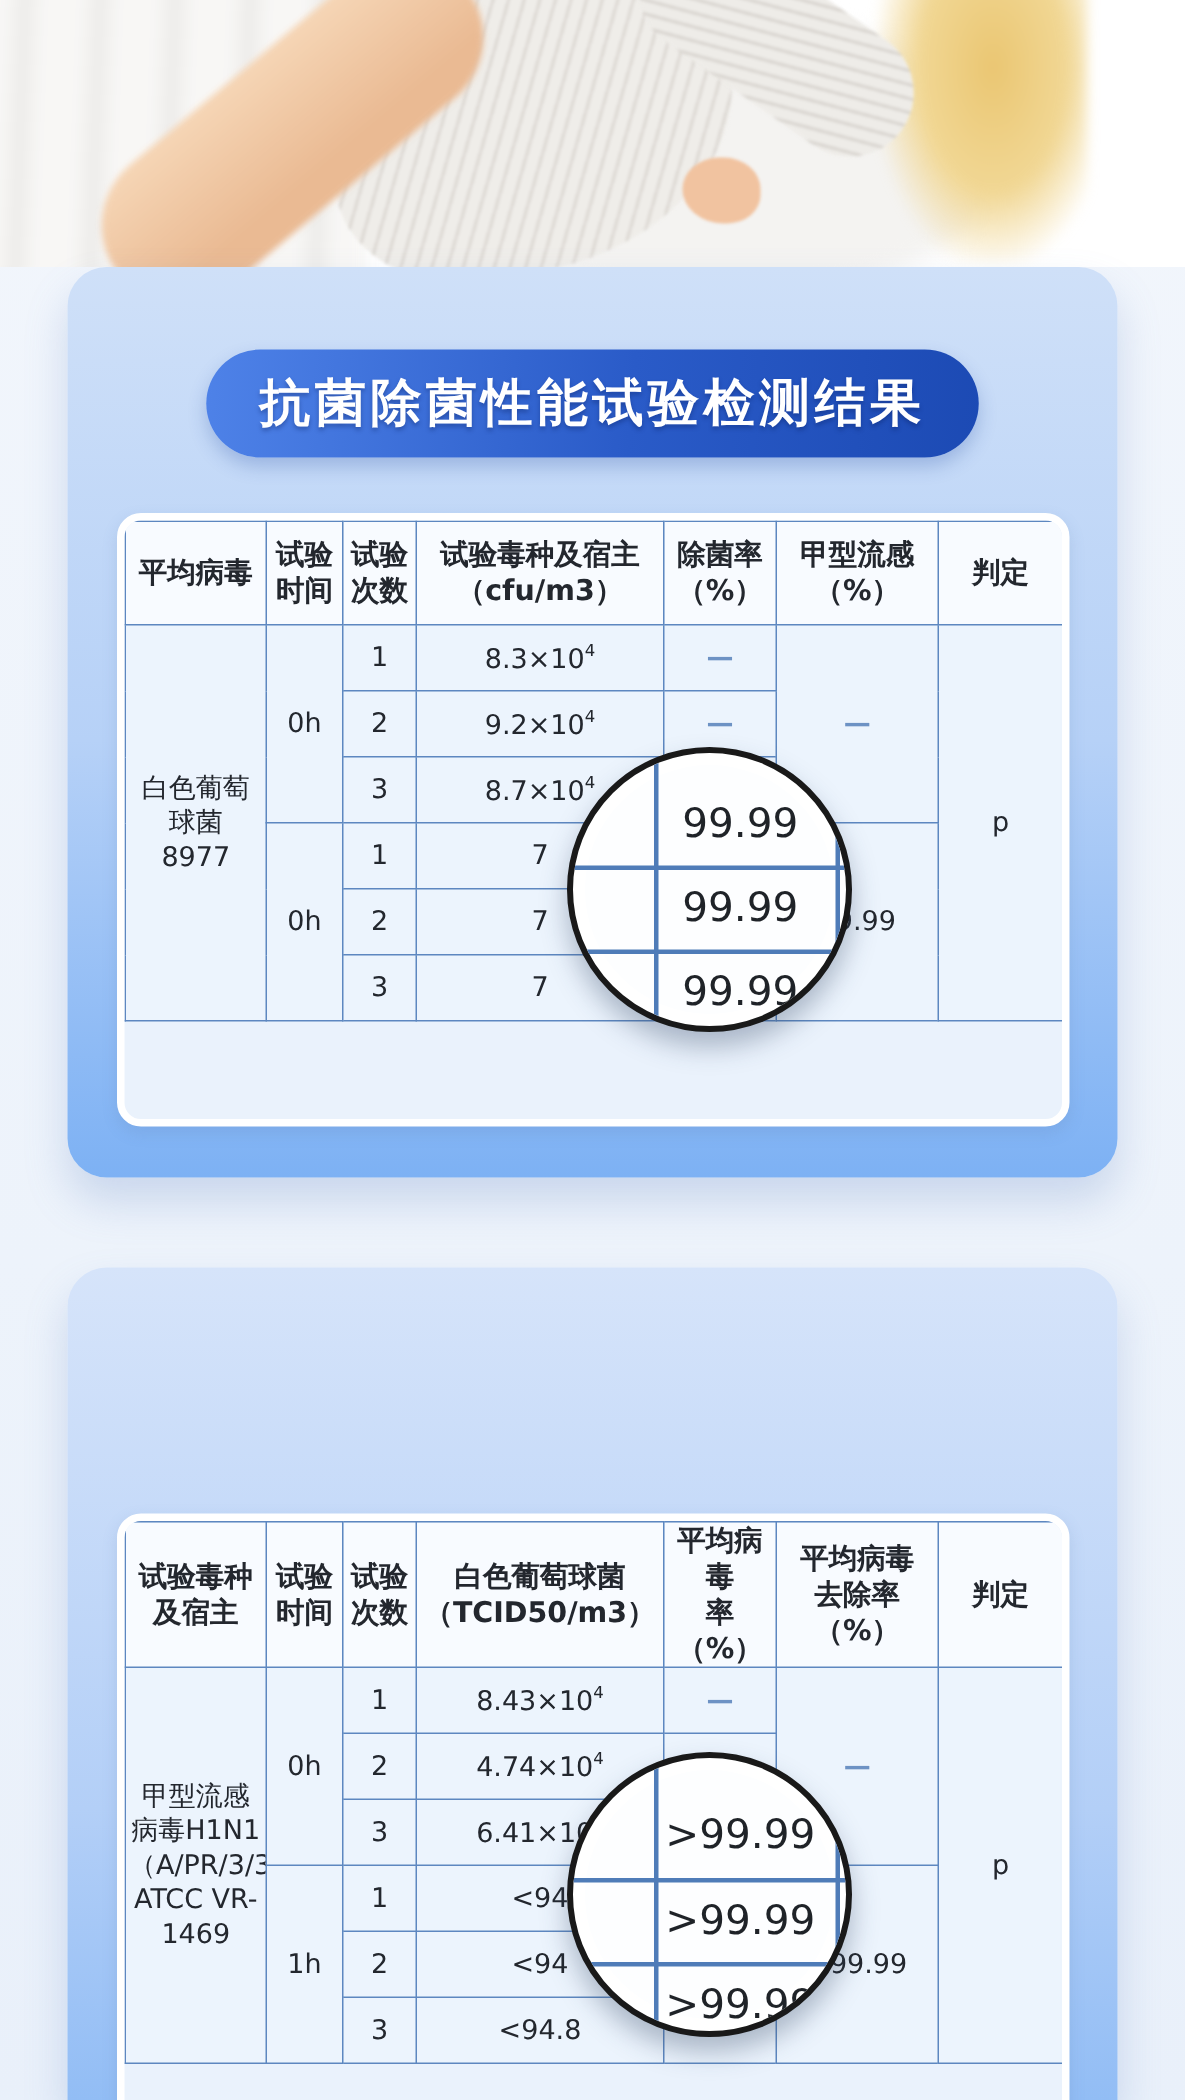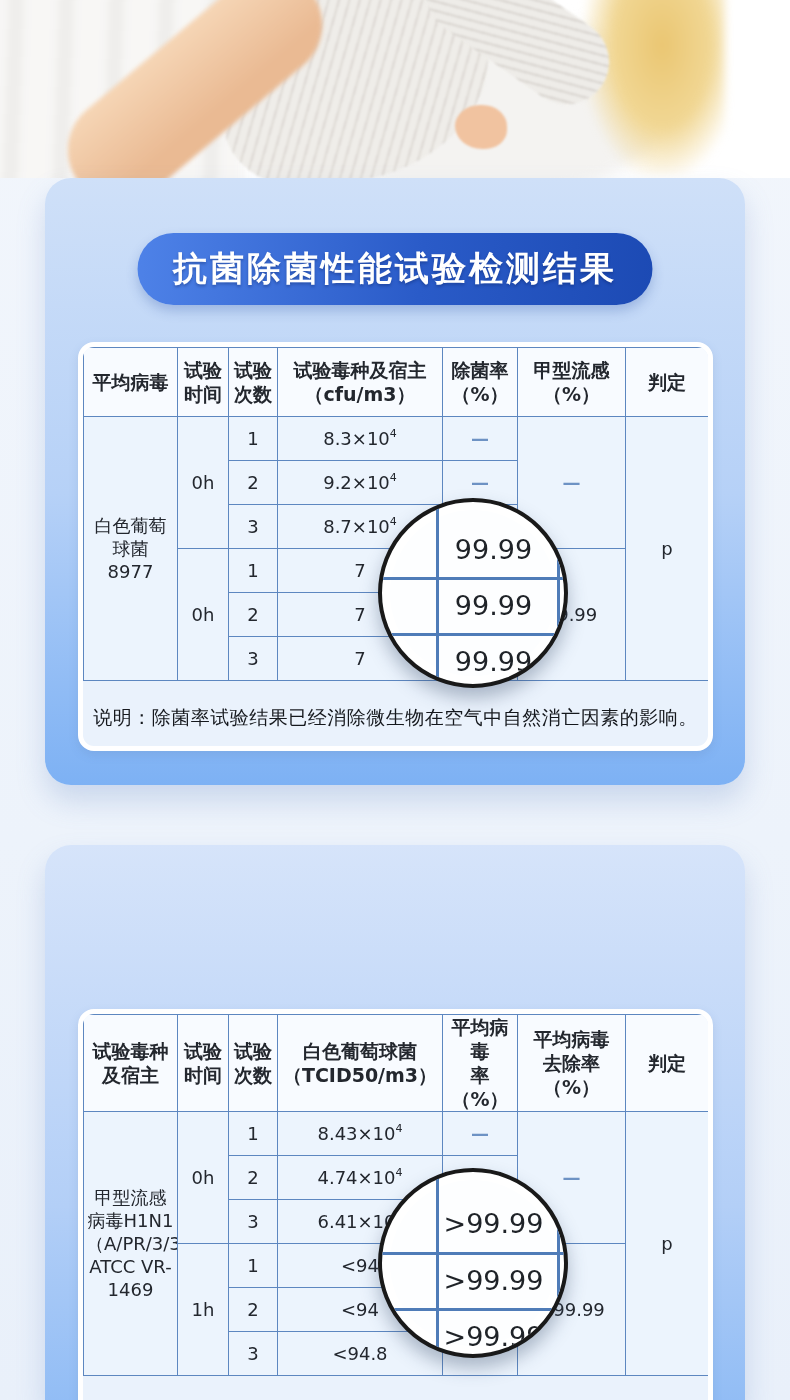--- a/index.html
+++ b/index.html
@@ -158,21 +158,20 @@
         <td>7</td>
         <td></td>
       </tr>
       <tr>
         <td>3</td>
         <td>7</td>
         <td></td>
       </tr>
     </tbody>
       </table>
-    <div class="note">说明：除菌率试验结果已经消除微生物在空气中自然消亡因素的影响。</div>
   </div>
 </div>
 
 <div class="card card2">
   <div class="panel">
     <table class="t">
       <colgroup>
         <col style="width:94px">
           <col style="width:51px">
           <col style="width:49px">

